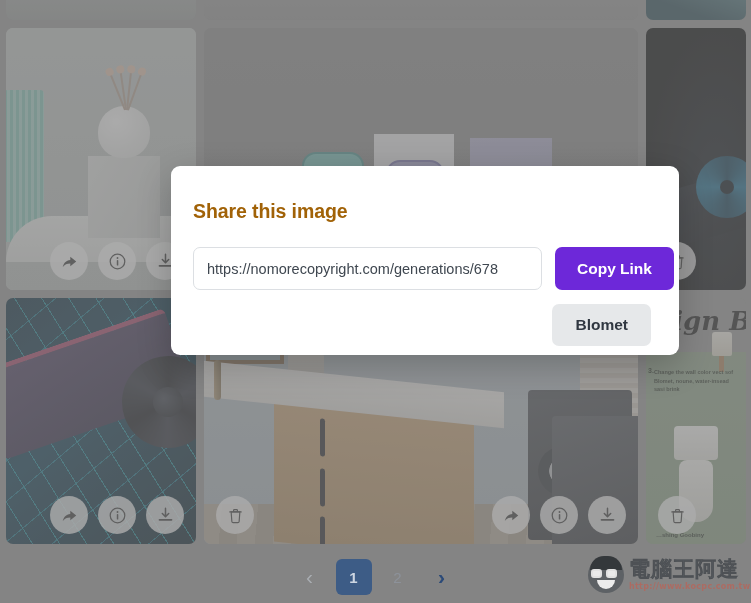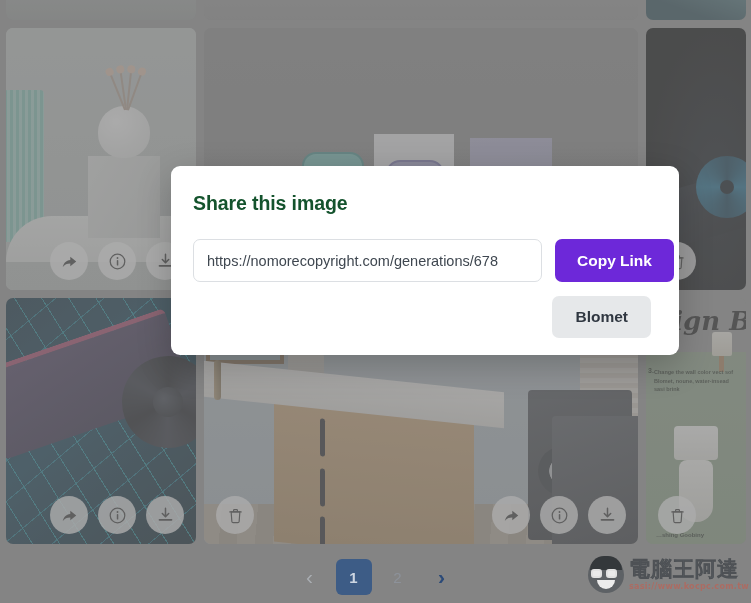--- a/index.html
+++ b/index.html
@@ -318,23 +318,23 @@
     width: 508px; height: 189px;
     background: #ffffff;
     border-radius: 9px;
     box-shadow: 0 10px 34px rgba(0,0,0,.22);
     z-index: 20;
     padding: 26px 26px 0 22px;
   }
   .modal-title {
     font-size: 19.5px;
     font-weight: 700;
-    color: #14532d;
+    color: #a16207;
     letter-spacing: -.1px;
-    margin: 0 0 24px 0;
+    margin: 8px 0 24px 0;
   }
   .modal-row {
     display: flex;
     align-items: center;
     gap: 13px;
   }
   .link-input {
     flex: 0 0 349px;
     height: 43px;
     border: 1px solid #dcdfe3;
@@ -692,17 +692,17 @@
   <div class="watermark">
     <div class="wm-face">
       <div class="head"></div>
       <div class="hair"></div>
       <div class="glass l"></div>
       <div class="glass r"></div>
       <div class="mouth"></div>
     </div>
     <div class="wm-text">
       <div class="wm-cn">電腦王阿達</div>
-      <div class="wm-url">sasi://www.kocpc.com.tw</div>
+      <div class="wm-url">http://www.kocpc.com.tw</div>
     </div>
   </div>
 
 </div>
 
 </body></html>

